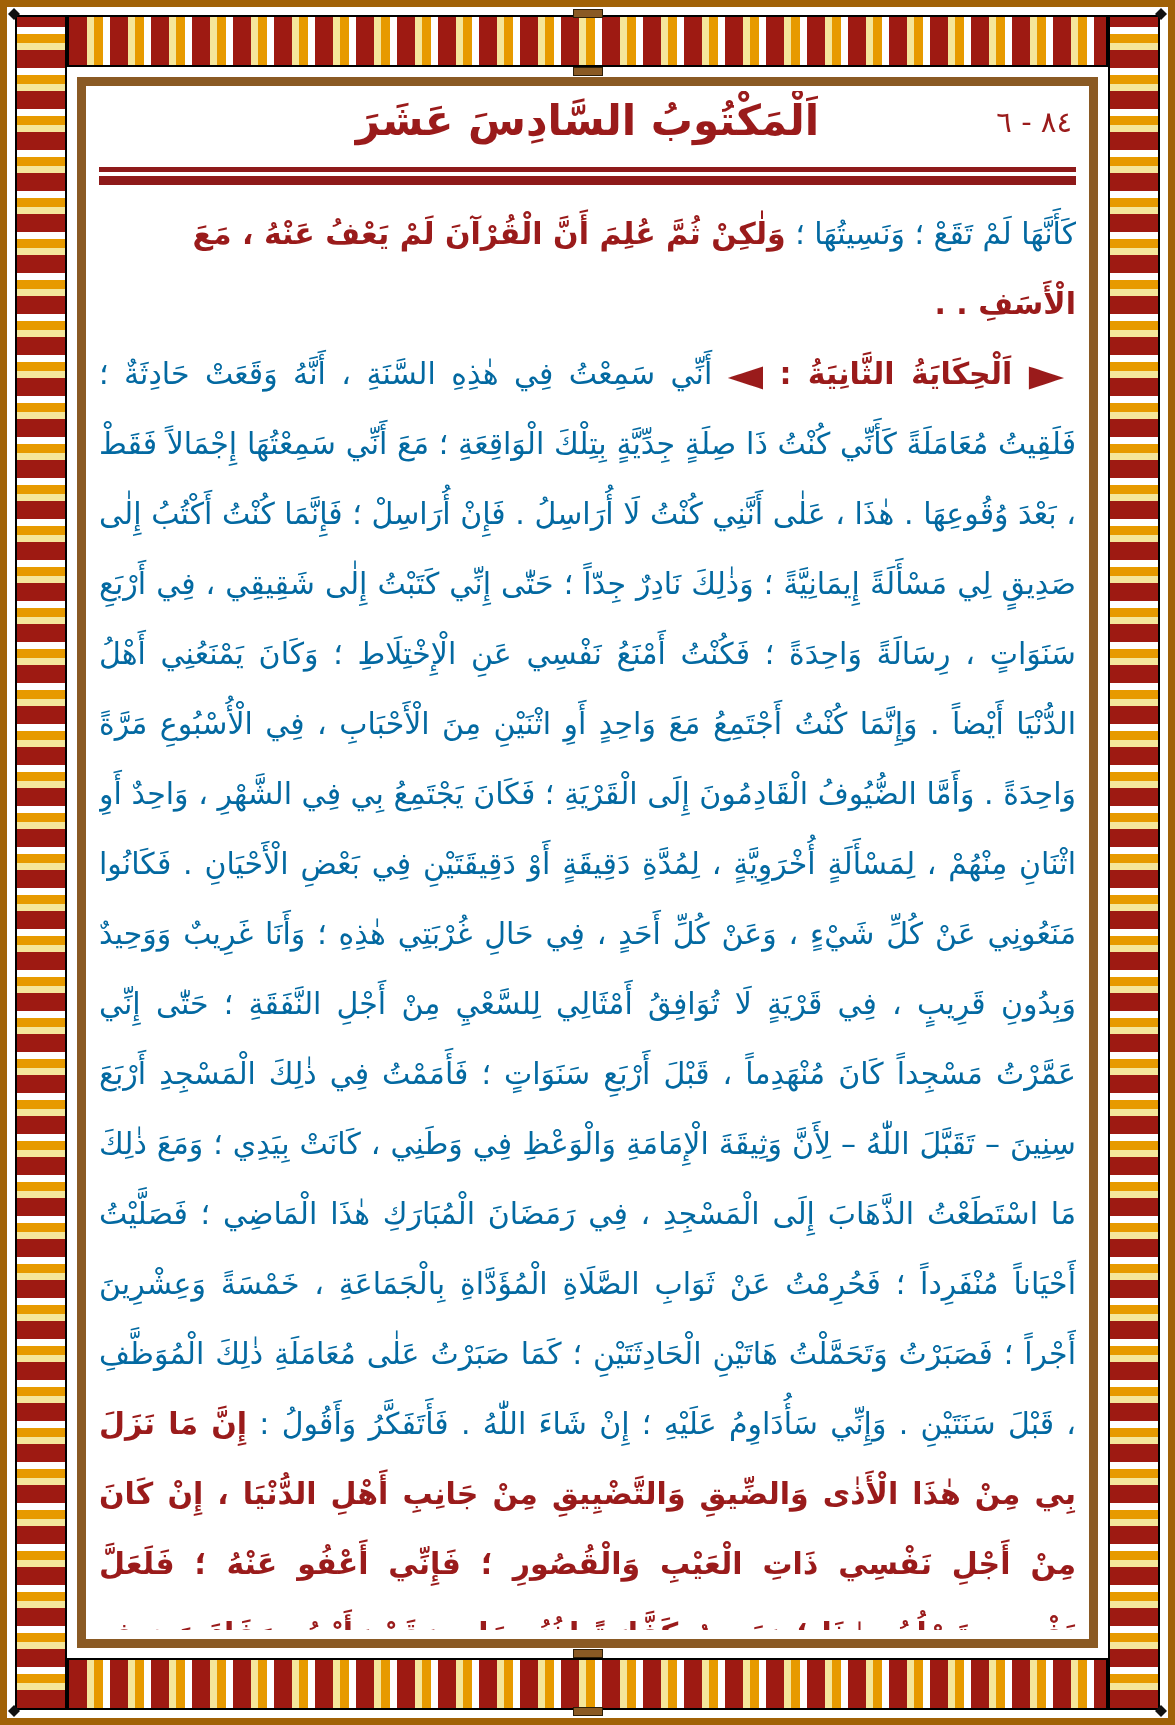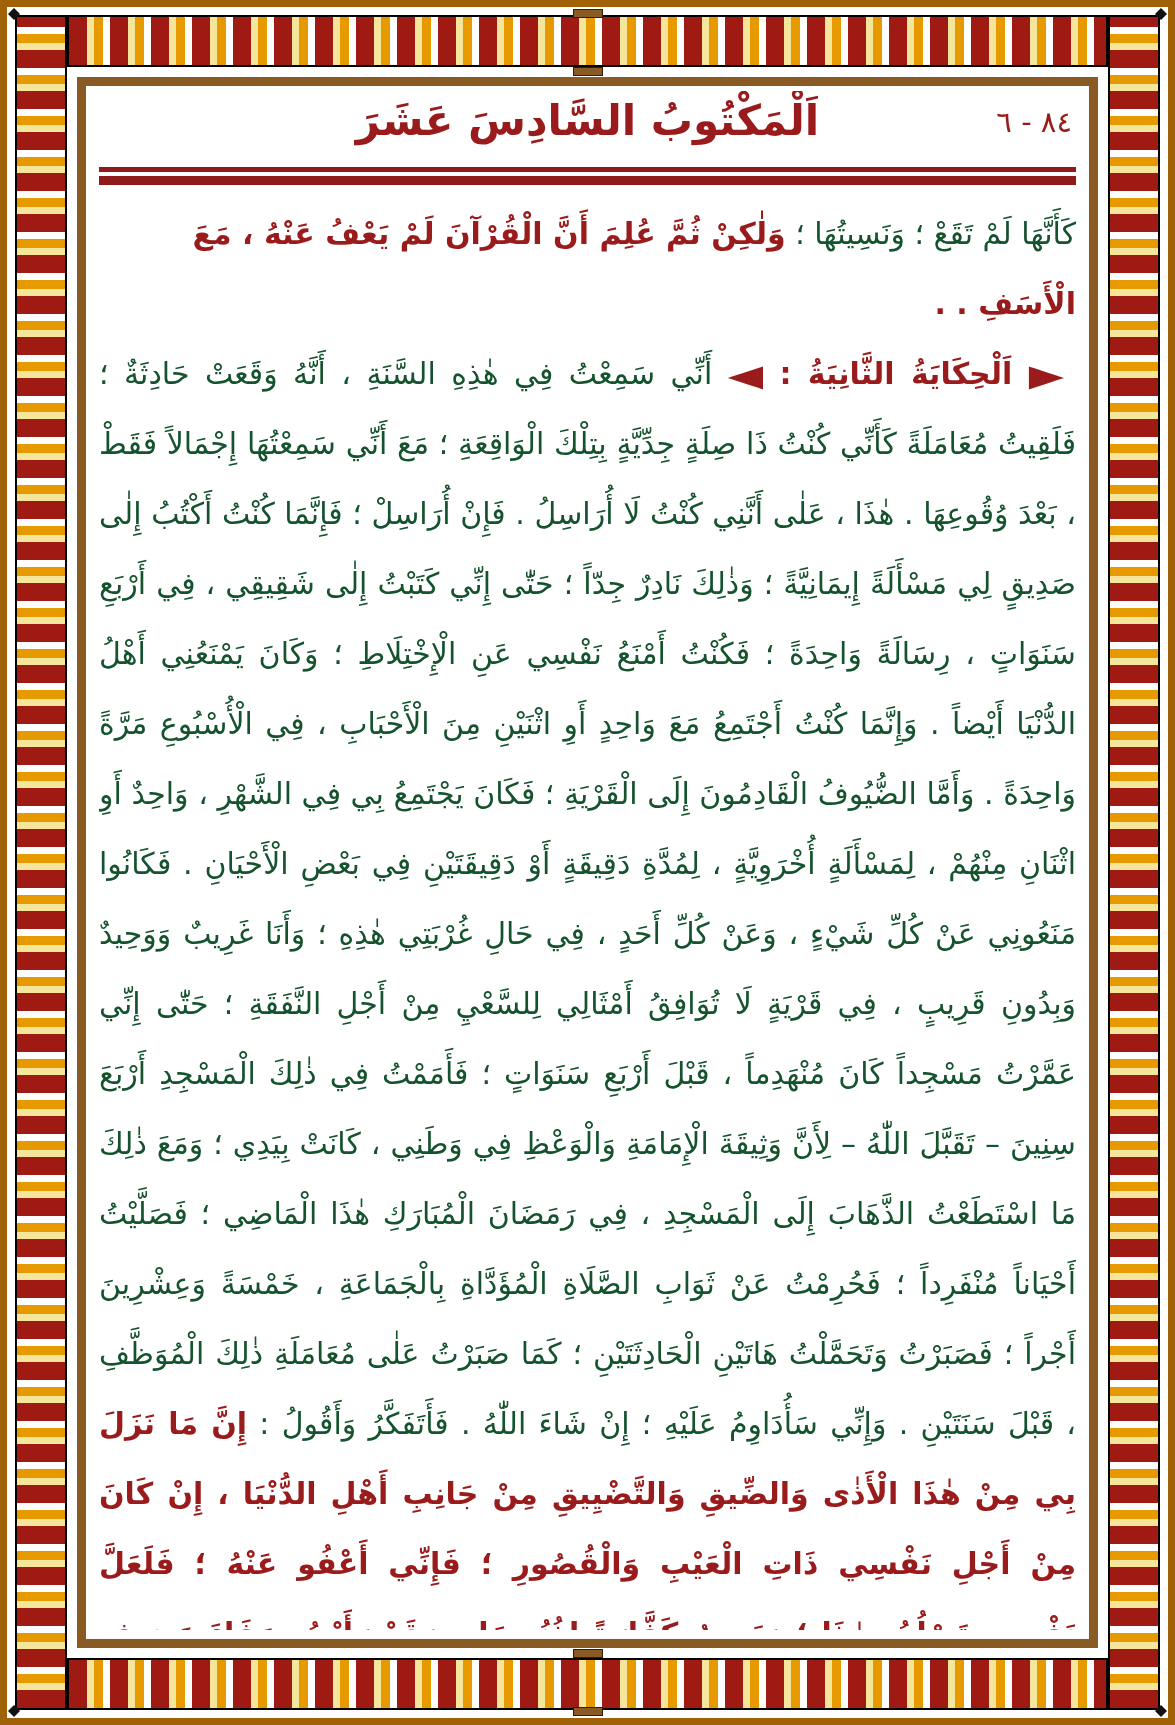--- a/index.html
+++ b/index.html
@@ -82,21 +82,21 @@
   .body-text{margin-top:14px;}
   .para{
     margin:0;
     font-size:30px;line-height:70px;
     text-align:justify;color:#000;
   }
   .para-1{text-align:right;}
   .para-2{text-indent:12px;}
   .run{white-space:normal;}
   .run.red{color:var(--red);font-weight:700;}
-  .run.black{color:#14532d;font-weight:400;}
+  .run.black{color:#0369a1;font-weight:400;}
   .run.ornament{
     color:var(--red);
     font-size:46px;
     line-height:0;
     vertical-align:-6px;
     font-weight:400;
   }
 </style>
 </head>
 <body>

